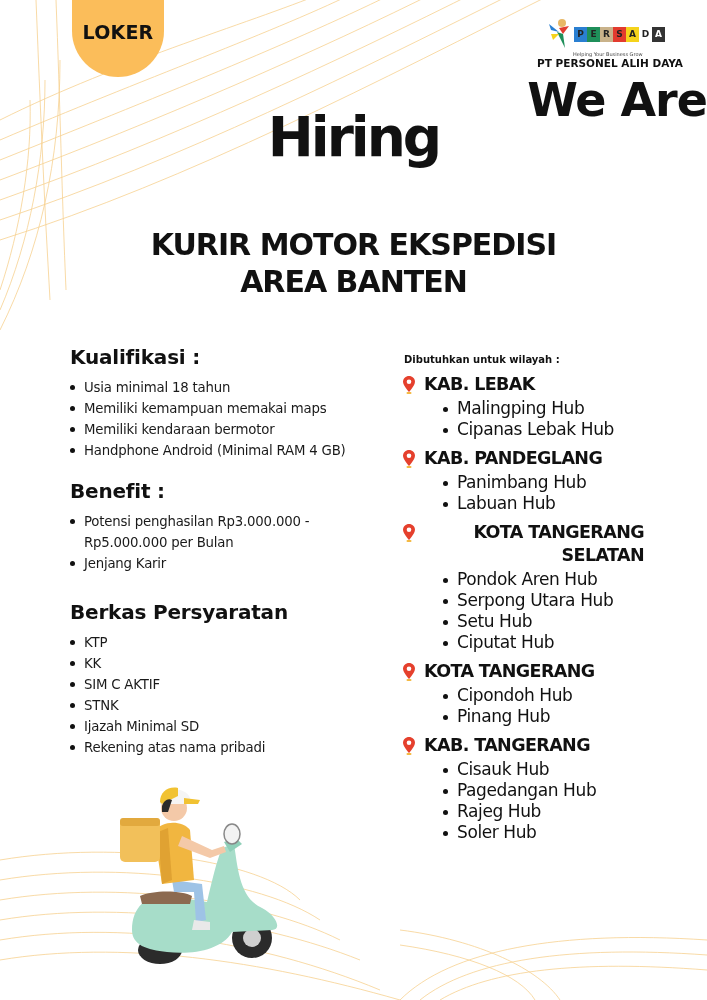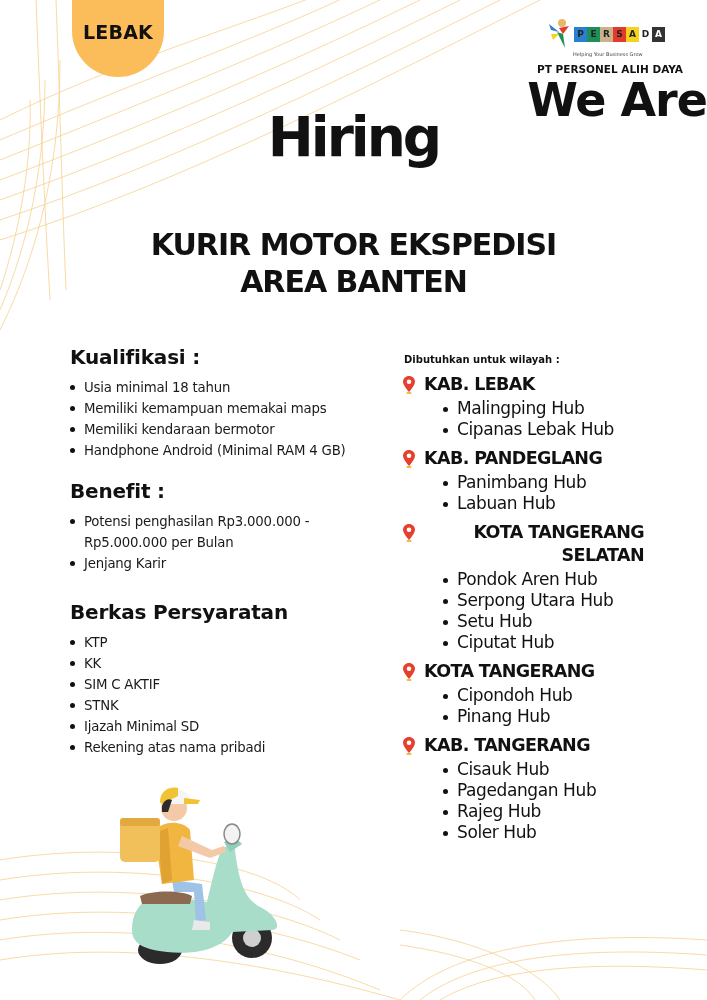--- a/index.html
+++ b/index.html
@@ -6,21 +6,21 @@
   body { width:707px; height:1000px; position:relative; overflow:hidden; background:#ffffff; font-family:"DejaVu Sans", sans-serif; color:#111; }
   .bg-lines { position:absolute; left:0; top:0; width:707px; height:1000px; pointer-events:none; }
   .loker-badge { position:absolute; left:72px; top:-40px; width:92px; height:117px; background:#fbbd5a; border-radius:0 0 46px 46px; display:flex; align-items:flex-end; justify-content:center; padding-bottom:34px; box-sizing:border-box; }
   .loker-badge span { font-family:"DejaVu Sans", sans-serif; font-weight:bold; font-size:19px; color:#111; letter-spacing:0.2px; }
   .logo { position:absolute; left:535px; top:18px; width:150px; }
   .logo-row { display:flex; align-items:center; margin-left:12px; }
   .logo-figure { width:24px; height:32px; position:relative; margin-right:3px; }
   .logo-letters { display:flex; }
   .logo-letters span { width:13px; height:15px; font-size:9px; font-weight:bold; display:flex; align-items:center; justify-content:center; color:#222; font-family:"DejaVu Sans", sans-serif; }
   .logo-tagline { font-size:5px; color:#444; margin-left:38px; margin-top:1px; font-family:"DejaVu Sans", sans-serif; }
-  .company { font-size:10.5px; font-weight:bold; color:#111; margin-top:6px; text-align:center; white-space:nowrap; font-family:"DejaVu Sans", sans-serif; }
+  .company { font-size:10.5px; font-weight:bold; color:#111; margin-top:0; text-align:center; white-space:nowrap; font-family:"DejaVu Sans", sans-serif; }
   .title-we { position:absolute; left:0; width:707px; top:73px; text-align:right; font-family:"DejaVu Sans", sans-serif; font-weight:bold; font-size:46px; letter-spacing:-1px; }
   .title-hiring { position:absolute; left:0; width:707px; top:107px; text-align:center; font-family:"DejaVu Sans", sans-serif; font-weight:bold; font-size:55px; letter-spacing:-3px; line-height:1.1; }
   .subtitle { position:absolute; left:0; width:707px; top:226px; text-align:center; font-family:"DejaVu Sans", sans-serif; font-weight:bold; font-size:30px; line-height:37px; letter-spacing:-1px; }
   .left-col { position:absolute; left:70px; top:345px; width:330px; }
   .sec-head { font-family:"DejaVu Sans", sans-serif; font-size:20px; font-weight:600; margin:0 0 8px 0; letter-spacing:-0.2px; }
   ul.bul { margin:0; padding:0 0 0 14px; list-style:none; }
   ul.bul li { position:relative; font-size:13.3px; line-height:21px; padding-left:0; font-family:"DejaVu Sans", sans-serif; color:#1a1a1a; letter-spacing:-0.2px; }
   ul.bul li::before { content:""; position:absolute; left:-14px; top:8px; width:5px; height:5px; border-radius:50%; background:#111; }
   .sec { margin-bottom:18px; }
   .right-col { position:absolute; left:403px; top:354px; width:300px; }
@@ -59,21 +59,21 @@
     <path d="M0,960 C120,940 260,960 400,1000"></path>
     <path d="M400,1000 C450,950 560,930 707,940"></path>
     <path d="M420,1000 C470,960 570,945 707,955"></path>
     <path d="M440,1000 C490,970 580,960 707,970"></path>
     <path d="M400,930 C480,940 540,970 560,1000"></path>
     <path d="M400,945 C470,955 520,975 535,1000"></path>
   </g>
 </svg>
 
 <div class="loker-badge">
-  <span>LEBAK</span>
+  <span>LOKER</span>
 </div>
 
 <div class="logo">
   <div class="logo-row">
     <svg class="logo-figure" viewBox="0 0 24 32">
       <circle cx="15" cy="5" r="4" fill="#e8b866"></circle>
       <path d="M2,6 L12,14 L4,12 Z" fill="#2a7fd1"></path>
       <path d="M12,10 L22,8 L16,16 Z" fill="#e23b2e"></path>
       <path d="M10,14 L16,16 L18,30 Z" fill="#1f8f5a"></path>
       <path d="M4,16 L12,16 L6,22 Z" fill="#f5d31c"></path>

